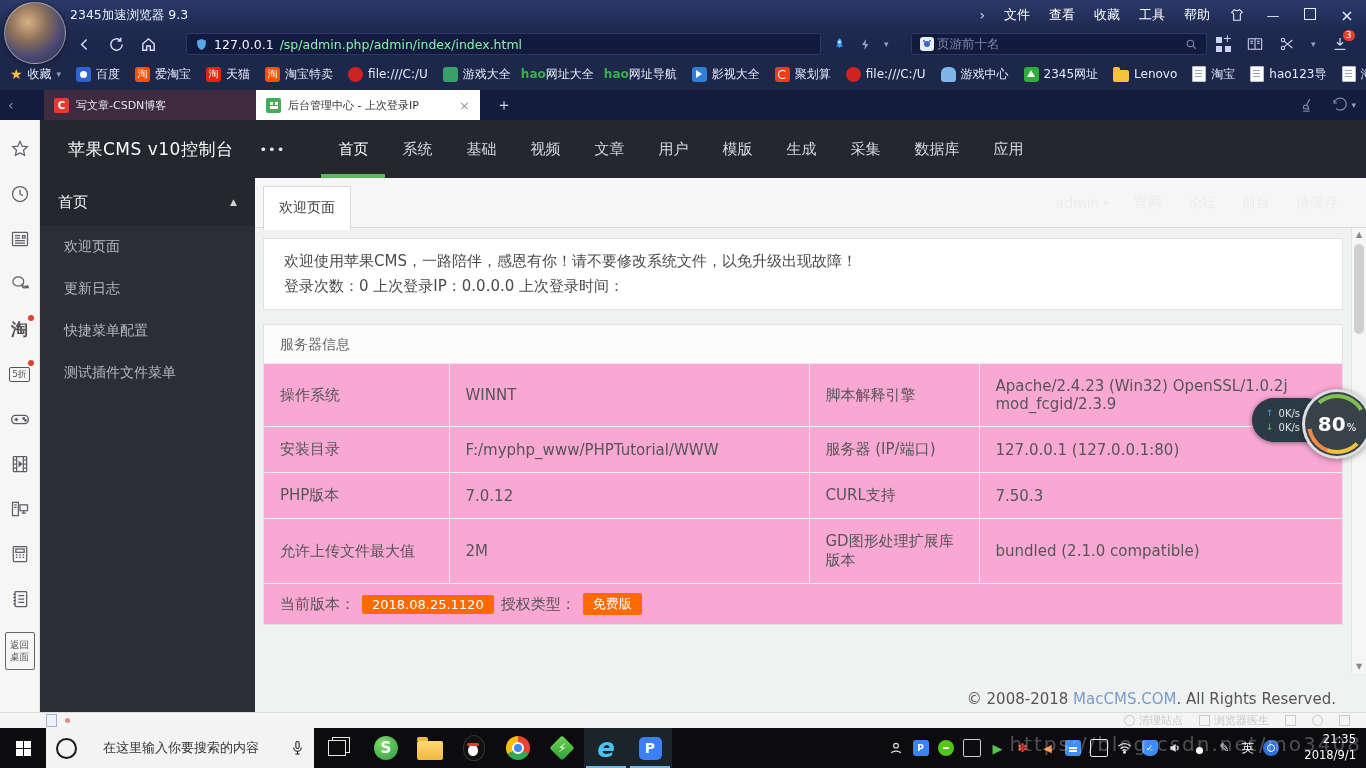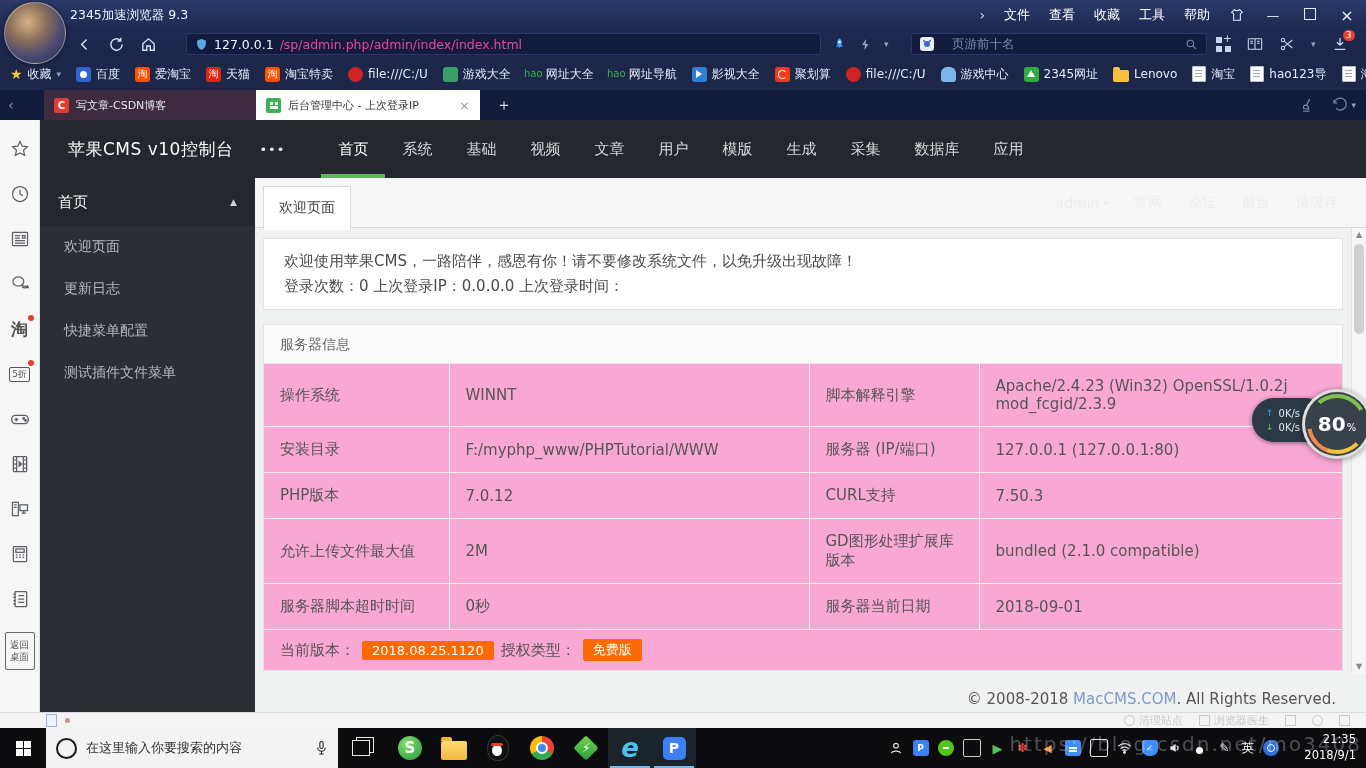--- a/index.html
+++ b/index.html
@@ -18,24 +18,24 @@
   .menu-right .mi{cursor:default;}
   .chev{color:#cdd4ee;font-size:14px;}
   .winctl{width:18px;text-align:center;color:#e8ecff;font-size:13px;}
   .maxbox{width:10px;height:10px;border:1.4px solid #e8ecff;}
 
   .navbar{left:0;top:30px;width:1366px;height:28px;background:linear-gradient(180deg,#1f2a52,#1c254a);}
   .navics{left:76px;top:30px;height:28px;gap:15px;color:#d9dff5;}
   .addrbar{left:186px;top:33px;width:635px;height:22px;background:#121b3e;border:1px solid #2c3765;border-radius:3px;
     display:flex;align-items:center;padding:0 8px;gap:6px;box-sizing:border-box;}
   .url-host{color:#f2f4ff;font-size:12.5px;}
-  .url-path{color:#ec4899;font-size:12.5px;white-space:nowrap;overflow:hidden;text-overflow:ellipsis;}
+  .url-path{color:#86efac;font-size:12.5px;white-space:nowrap;overflow:hidden;text-overflow:ellipsis;}
   .boosters{left:832px;top:30px;height:28px;gap:12px;color:#9aa3c6;}
   .searchbox{left:911px;top:33px;width:296px;height:22px;background:#121b3e;border:1px solid #2c3765;border-radius:3px;
-    display:flex;align-items:center;padding:0 8px;gap:18px;box-sizing:border-box;}
+    display:flex;align-items:center;padding:0 8px;gap:3px;box-sizing:border-box;}
   .search-ph{color:#7e87ac;font-size:12.5px;flex:1;}
   .paw{width:14px;height:14px;border-radius:3px;background:#e9edf6;position:relative;flex:none;}
   .paw::before{content:"";position:absolute;left:4px;top:4px;width:6px;height:6px;border-radius:50%;background:#3a66c9;
     box-shadow:-3px -3px 0 -2px #3a66c9,3px -3px 0 -2px #3a66c9;}
   .chrome-ics{left:1216px;top:30px;height:28px;gap:16px;color:#ccd3ee;}
   .dl-badge{position:absolute;right:-7px;top:-6px;background:#e5402e;color:#fff;font-size:9px;line-height:11px;
     padding:0 3px;border-radius:6px;}
   .gridic{width:15px;height:15px;position:relative;}
   .gridic::before{content:"";position:absolute;inset:0;
     background:linear-gradient(#ccd3ee,#ccd3ee) 0 0/6px 6px no-repeat,linear-gradient(#ccd3ee,#ccd3ee) 0 9px/6px 6px no-repeat,
@@ -45,21 +45,21 @@
   .bookmarksbar{left:0;top:58px;width:1366px;height:32px;background:#1d2749;gap:15px;padding:0 10px;box-sizing:border-box;overflow:hidden;}
   .bm{gap:5px;font-size:12px;color:#e7eafb;white-space:nowrap;}
   .fv{width:15px;height:15px;border-radius:3px;display:inline-flex;align-items:center;justify-content:center;
       font-size:10px;color:#fff;flex:none;line-height:1;}
   .fv-baidu{background:#2d64d2;position:relative;}
   .fv-baidu::before{content:"";width:7px;height:7px;border-radius:50%;background:#fff;}
   .fv-tao{background:#ff5000;}
   .fv-tmall{background:#e8220e;}
   .fv-file{background:#cf2222;border-radius:50%;}
   .fv-game{background:#38a169;}
-  .fv-hao{background:transparent;color:#35b24a;font-weight:normal;font-size:10px;}
+  .fv-hao{background:transparent;color:#35b24a;font-weight:bold;font-size:12px;}
   .fv-movie{background:#2f7fd6;position:relative;}
   .fv-movie::before{content:"";border-left:6px solid #fff;border-top:4px solid transparent;border-bottom:4px solid transparent;}
   .fv-ju{background:#f03c1e;position:relative;}
   .fv-ju::before{content:"";width:7px;height:7px;border:1.5px solid #fff;border-radius:50%;border-right-color:transparent;}
   .fv-ghost{background:#7fb6ea;border-radius:6px 6px 3px 3px;}
   .fv-2345{background:#2fae3f;position:relative;}
   .fv-2345::before{content:"";border-bottom:7px solid #fff;border-left:4px solid transparent;border-right:4px solid transparent;margin-top:-2px;}
   .fv-folder{width:16px;height:12px;background:#f6c23d;border-radius:1px 2px 2px 2px;position:relative;margin-top:3px;}
   .fv-folder::before{content:"";position:absolute;left:0;top:-3px;width:7px;height:3px;background:#f6c23d;border-radius:2px 2px 0 0;}
   .fv-page{width:12px;height:14px;background:#fff;border:1px solid #b9bfce;border-radius:1px;position:relative;}
@@ -159,21 +159,21 @@
   .sb-ring::after{content:"";position:absolute;inset:4px;border-radius:50%;background:#39424b;}
   .sb-pct{position:relative;color:#fff;font-size:20px;font-weight:bold;z-index:2;display:flex;align-items:baseline;}
   .sb-pct .u{font-size:10px;font-weight:normal;margin-left:1px;}
 
   
   .taskbar{left:0;top:728px;width:1366px;height:40px;background:#0c0c0e;display:flex;align-items:stretch;z-index:80;}
   .tb-start{width:46px;display:flex;align-items:center;justify-content:center;}
   .winlogo{width:15px;height:15px;
     background:linear-gradient(#fff,#fff) 0 0/7px 7px no-repeat,linear-gradient(#fff,#fff) 8px 0/7px 7px no-repeat,
     linear-gradient(#fff,#fff) 0 8px/7px 7px no-repeat,linear-gradient(#fff,#fff) 8px 8px/7px 7px no-repeat;}
-  .tb-search{width:292px;background:#f3f3f3;display:flex;align-items:center;padding:0 10px;gap:9px;box-sizing:border-box;}
+  .tb-search{width:268px;background:#f3f3f3;display:flex;align-items:center;padding:0 10px;gap:26px;box-sizing:border-box;}
   .cortana{width:17px;height:17px;border:2.5px solid #1a1a1a;border-radius:50%;flex:none;}
   .tb-search .ph{font-size:13px;color:#333;flex:1;white-space:nowrap;overflow:hidden;}
   .tb-taskview{width:46px;display:flex;align-items:center;justify-content:center;color:#e8e8e8;}
   .tvic{width:16px;height:14px;border:1.5px solid #e8e8e8;position:relative;background:#0c0c0e;}
   .tvic::before{content:"";position:absolute;left:3px;top:-4px;width:16px;height:14px;border:1.5px solid #e8e8e8;z-index:-1;}
   .apps{display:flex;margin-left:4px;}
   .app{width:44px;height:40px;display:flex;align-items:center;justify-content:center;position:relative;}
   .app.active{background:rgba(110,160,200,.16);}
   .app.active::after{content:"";position:absolute;left:2px;right:2px;bottom:0;height:2px;background:#76b9ed;}
   .ic-s{width:24px;height:24px;border-radius:50%;background:radial-gradient(circle at 35% 30%,#7fdc6a,#2c9a3f);color:#fff;
@@ -570,26 +570,20 @@
             <td>7.0.12</td>
             <td>CURL支持</td>
             <td>7.50.3</td>
           </tr>
           <tr>
             <td>允许上传文件最大值</td>
             <td>2M</td>
             <td>GD图形处理扩展库版本</td>
             <td>bundled (2.1.0 compatible)</td>
           </tr>
-          <tr>
-            <td>服务器脚本超时时间</td>
-            <td>0秒</td>
-            <td>服务器当前日期</td>
-            <td>2018-09-01</td>
-          </tr>
         </tbody>
           </table>
         <div class="vrow">
           <span>当前版本：</span>
           <span class="badge">2018.08.25.1120</span>
           <span>授权类型：</span>
           <span class="badge">免费版</span>
         </div>
       </div>
 

